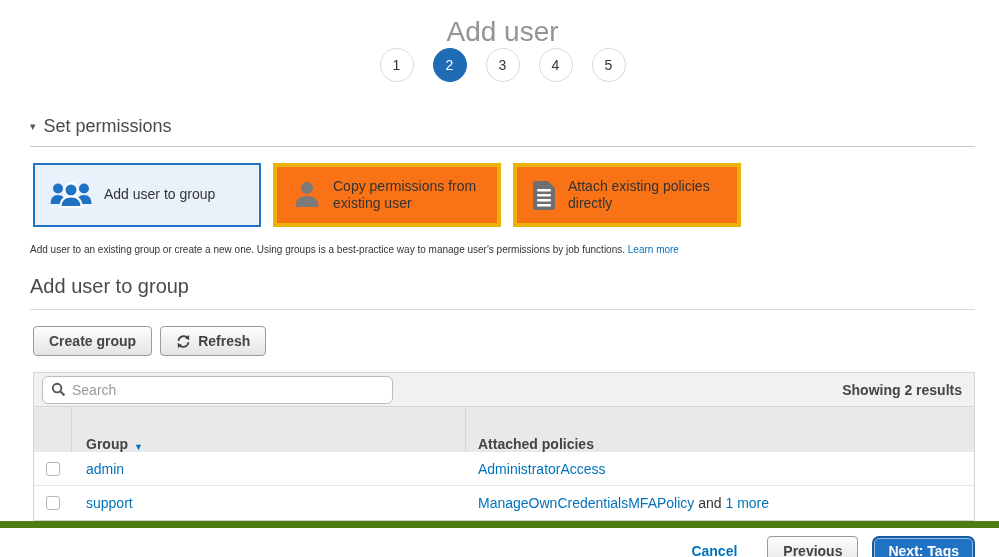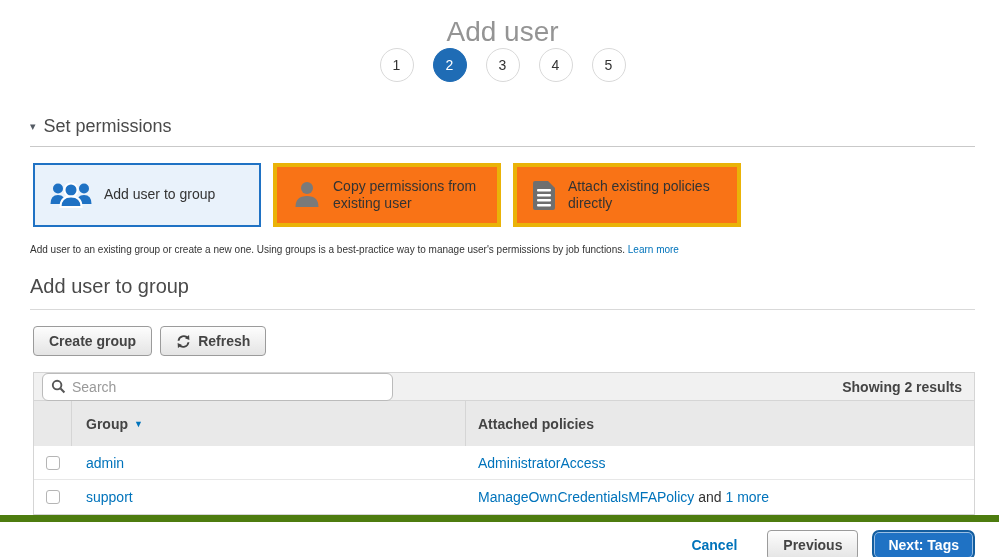--- a/index.html
+++ b/index.html
@@ -59,36 +59,36 @@
     font-family:inherit; font-size:14px; font-weight:bold; color:#444;
     background:linear-gradient(#fdfdfd,#e4e4e4);
     border:1px solid #9b9b9b; border-radius:4px;
     padding:6px 15px; cursor:pointer;
     display:flex; align-items:center; gap:7px;
   }
 
   
   .table-wrap { margin:16px 24px 0 33px; border:1px solid #d5d5d5; }
   .toolbar {
-    background:#f1f1f1; height:28px;
+    background:#f1f1f1; height:34px;
     display:flex; align-items:center; justify-content:space-between;
     padding:0 12px 0 8px; border-bottom:1px solid #d5d5d5;
   }
   .search-box {
     background:#fff; border:1px solid #bbb; border-radius:6px;
     width:351px; height:28px; display:flex; align-items:center; padding:0 8px; gap:6px;
   }
   .search-box input {
     border:none; outline:none; font-family:inherit; font-size:14px; color:#333; flex:1; background:transparent;
   }
   .search-box input::placeholder { color:#999; }
   .results-count { font-weight:bold; color:#444; }
 
   .thead { display:flex; background:#e9e9e9; height:45px; align-items:center; font-weight:bold; color:#444; }
-  .th { padding-left:8px; height:100%; display:flex; align-items:center; gap:6px; }
+  .th { padding-left:8px; height:100%; display:flex; align-items:flex-end; gap:6px; }
   .th-cb { width:38px; border-right:1px solid #d5d5d5; }
   .th-group { width:394px; padding-left:14px; border-right:1px solid #d5d5d5; }
   .th-policies { flex:1; padding-left:12px; }
   .sort-arrow { font-size:9px; color:#0073bb; }
 
   .trow { display:flex; align-items:center; height:34px; border-bottom:1px solid #e7e7e7; background:#fff; }
   .td-cb { width:38px; display:flex; justify-content:center; }
   .td-cb input {
     appearance:none; -webkit-appearance:none;
     width:14px; height:14px; border:1px solid #b5b5b5; border-radius:3px; background:#fff; cursor:pointer;

